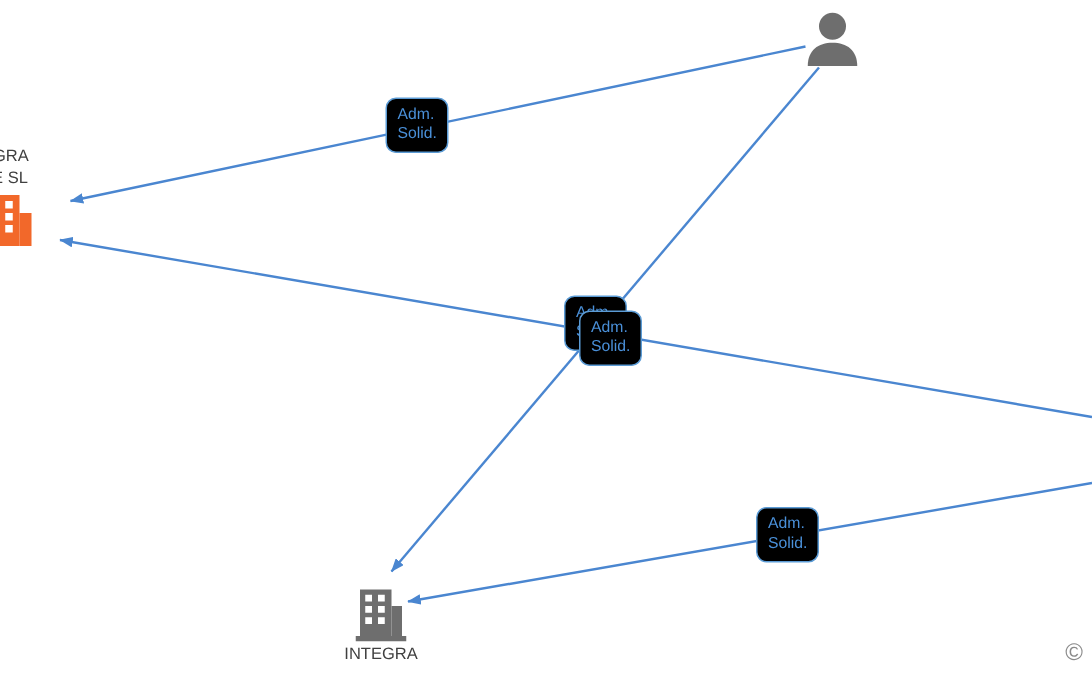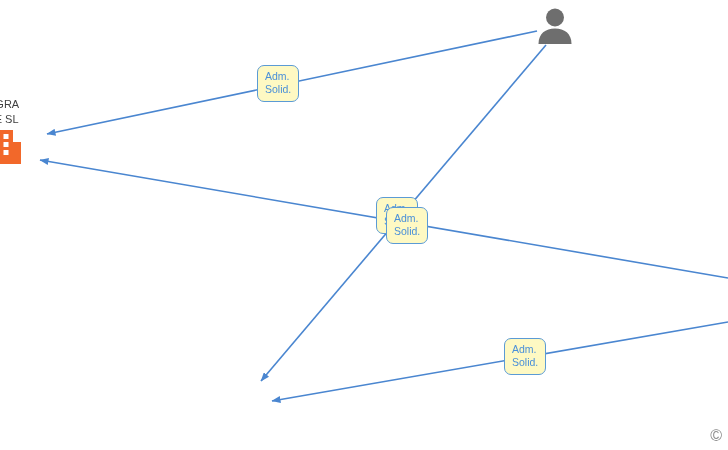--- a/index.html
+++ b/index.html
@@ -40,21 +40,21 @@
     margin-bottom: 2px;
   }
   .node-label.below {
     margin-top: 2px;
   }
 
   
   .chip {
     position: absolute;
     box-sizing: border-box;
-    background: #fef9c3;
+    background: #000000;
     border: 1.4px solid #5b9bd5;
     border-radius: 7px;
     padding: 4px 7px 5px 7px;
     font-size: 10.5px;
     line-height: 13px;
     color: #4a90d9;
     text-align: left;
     white-space: nowrap;
   }
   .chip .l2 { display: block; }
@@ -122,20 +122,36 @@
   <div class="node" style="left:532px; top:6px; width:46px;">
     <div style="width:46px; height:38px;">
       <svg viewBox="0 0 46 38" width="46" height="38" xmlns="http://www.w3.org/2000/svg">
         <circle cx="23" cy="11.5" r="9" fill="#6e6e6e"></circle>
         <path d="M6.5 38 C6.5 27.5 13.5 22.5 23 22.5 C32.5 22.5 39.5 27.5 39.5 38 Z" fill="#6e6e6e"></path>
       </svg>
     </div>
     <div class="node-label below"></div>
   </div>
 
+  <div class="node" style="left:216px; top:392px; width:76px;">
+    <div style="width:76px; height:36px; display:flex; justify-content:center;">
+      <svg viewBox="0 0 34 36" width="34" height="36" xmlns="http://www.w3.org/2000/svg">
+        <rect x="3" y="1" width="21" height="31" fill="#6e6e6e"></rect>
+        <rect x="24" y="12" width="7" height="20" fill="#6e6e6e"></rect>
+        <rect x="0" y="32" width="34" height="3.5" fill="#6e6e6e"></rect>
+        <rect x="6.5" y="4.5" width="4.5" height="4.5" fill="#ffffff"></rect>
+        <rect x="15" y="4.5" width="4.5" height="4.5" fill="#ffffff"></rect>
+        <rect x="6.5" y="12" width="4.5" height="4.5" fill="#ffffff"></rect>
+        <rect x="15" y="12" width="4.5" height="4.5" fill="#ffffff"></rect>
+        <rect x="6.5" y="19.5" width="4.5" height="4.5" fill="#ffffff"></rect>
+        <rect x="15" y="19.5" width="4.5" height="4.5" fill="#ffffff"></rect>
+      </svg>
+    </div>
+    <div class="node-label below">INTEGRA</div>
+  </div>
 
   <div class="chip" style="left:257px; top:65px;">
     <span class="l1">Adm.</span>
     <span class="l2">Solid.</span>
   </div>
 
   <div class="chip" style="left:376px; top:197px;">
     <span class="l1">Adm.</span>
     <span class="l2">Solid.</span>
   </div>

